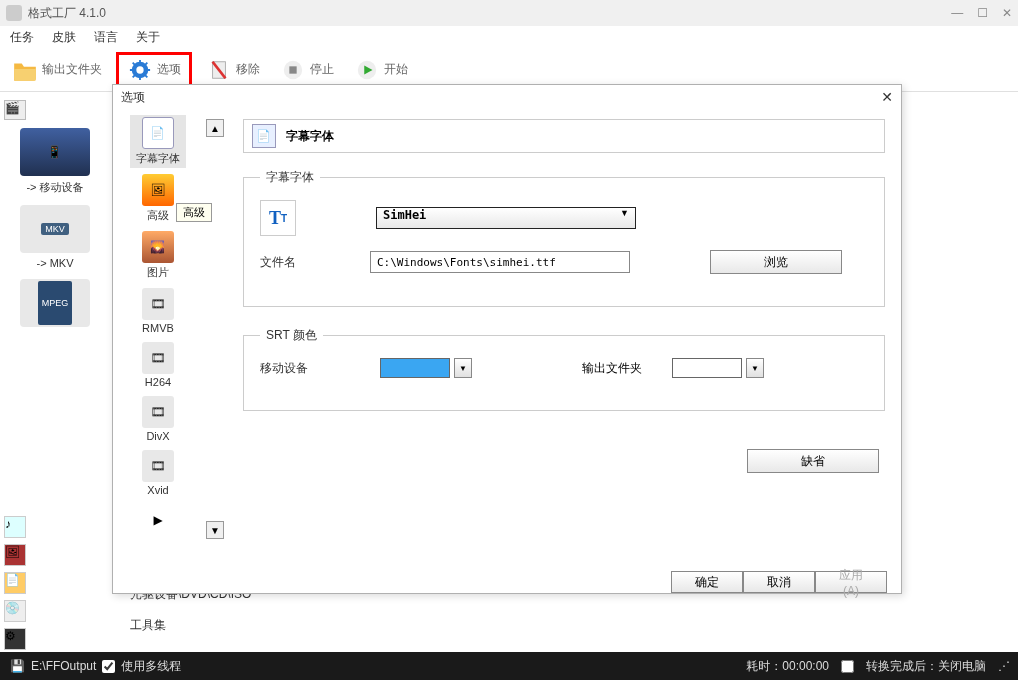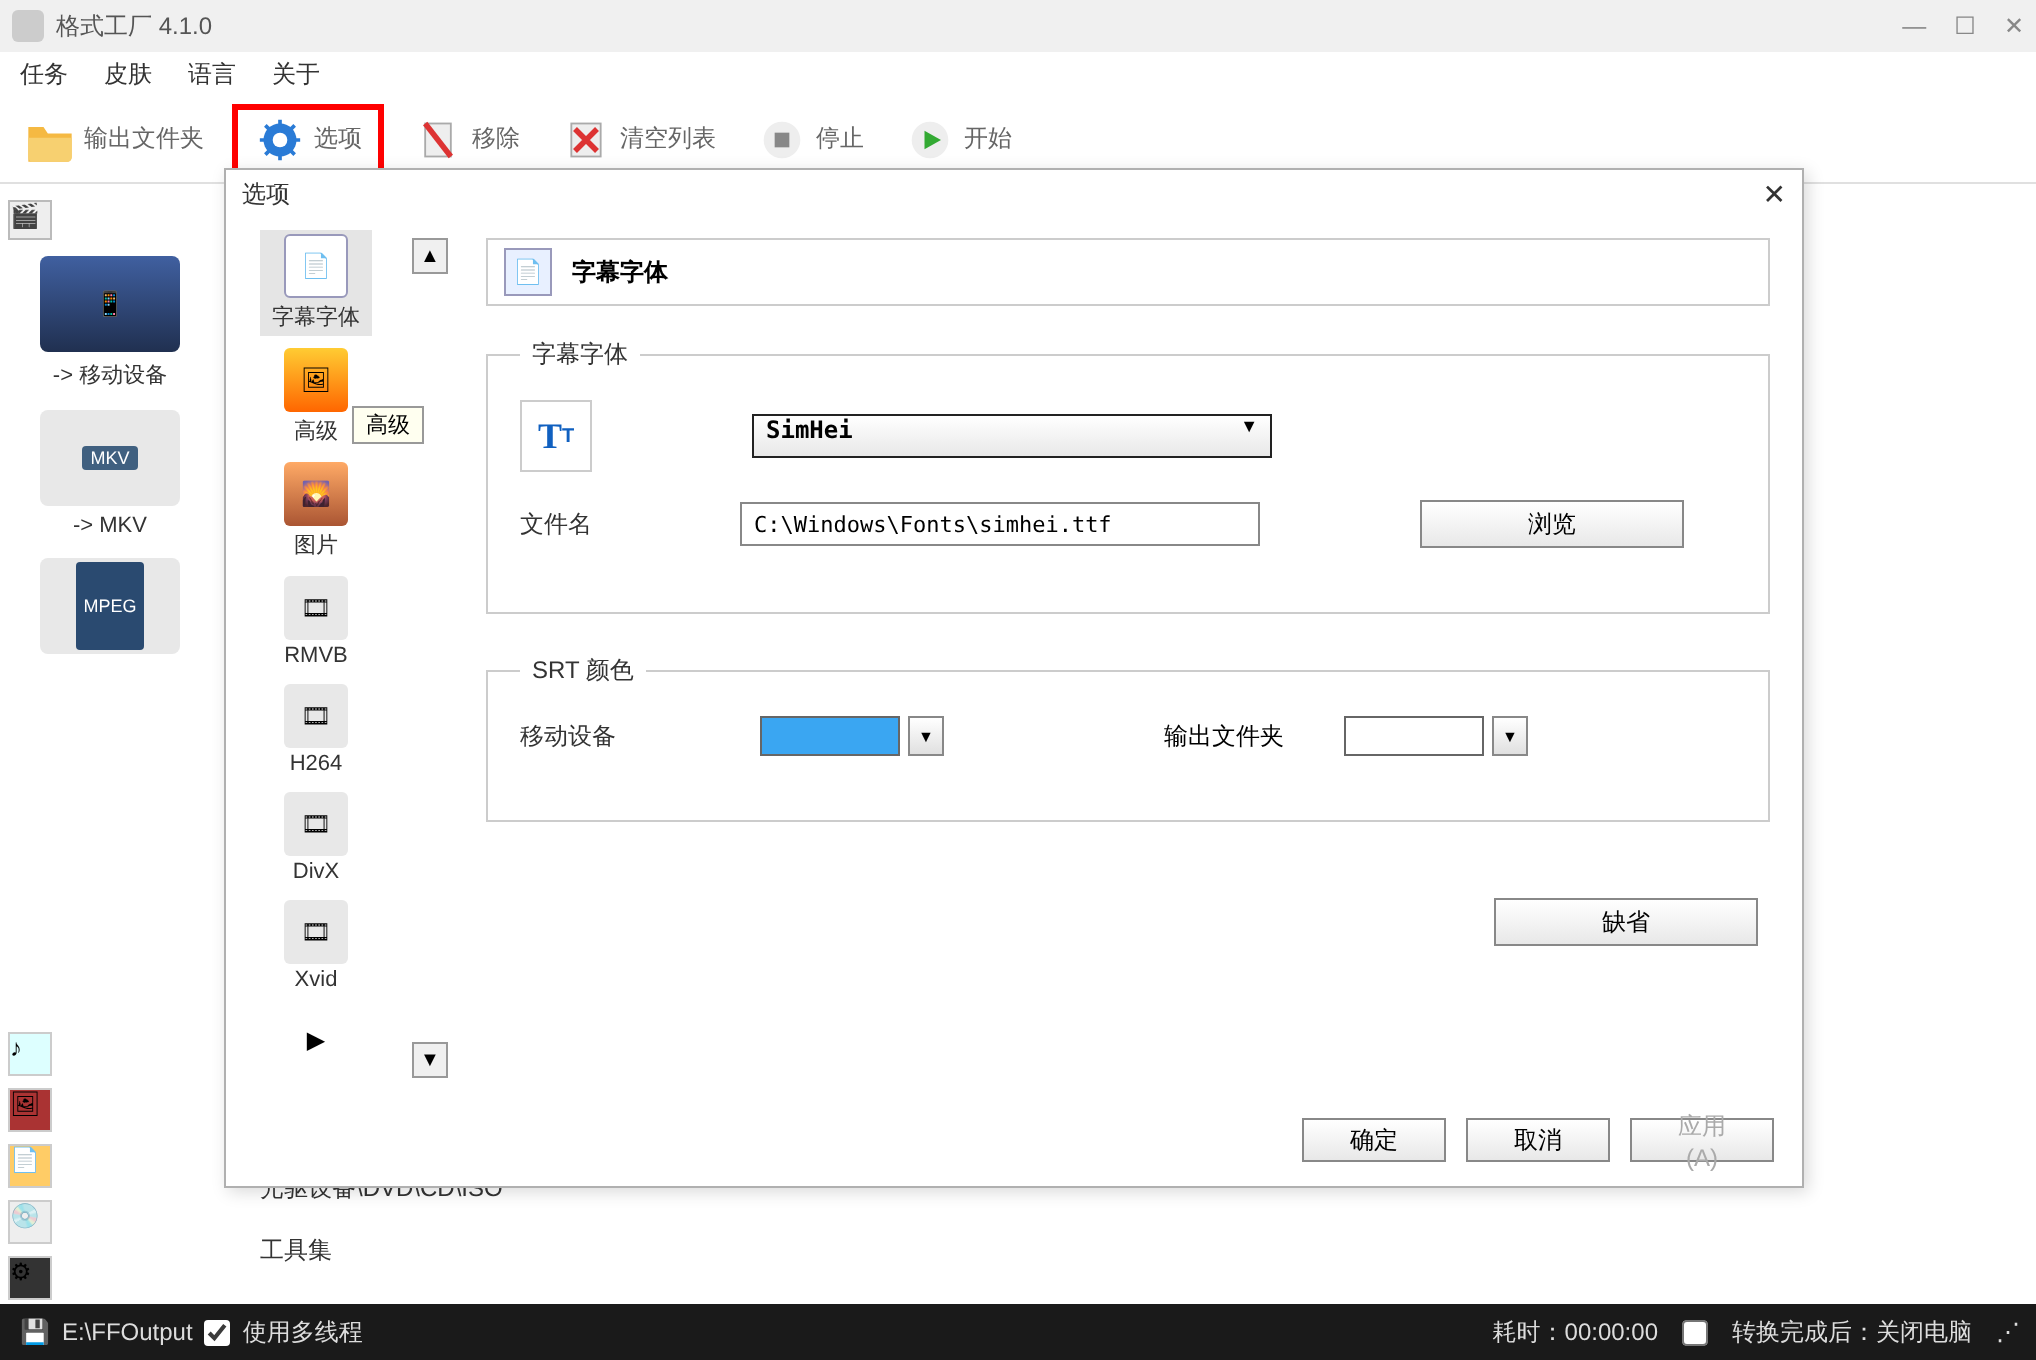--- a/index.html
+++ b/index.html
@@ -61,21 +61,21 @@
 .text-input { width:260px; height:22px; border:1px solid #888; padding:0 6px; font-family:monospace; font-size:11px;}
 .btn { height:24px; padding:0 20px; border:1px solid #888; background:linear-gradient(#fff,#e8e8e8); cursor:pointer; display:inline-flex; align-items:center; justify-content:center;}
 .btn.wide { width:132px;}
 
 .color-pick { display:flex; align-items:center; gap:4px;}
 .color-swatch { width:70px; height:20px; border:1px solid #666;}
 .color-dd { width:18px; height:20px; border:1px solid #888; display:flex; align-items:center; justify-content:center; font-size:8px; background:linear-gradient(#fff,#e0e0e0);}
 
 .default-btn-row { position:absolute; right:22px; bottom:76px;}
 
-.dlg-buttons { position:absolute; bottom:12px; right:14px; display:flex; gap:10px;}
+.dlg-buttons { position:absolute; bottom:0; right:14px; display:flex; gap:0;}
 .dlg-buttons .btn { width:72px; height:22px;}
 .dlg-buttons .btn.disabled { color:#aaa;}
 
 .bottom-nav { position:absolute; left:130px; bottom:46px; display:flex; flex-direction:column; gap:14px; color:#333;}
 
 
 .statusbar { position:absolute; bottom:0; left:0; right:0; height:28px; background:#1a1a1a; color:#ddd; display:flex; align-items:center; padding:0 10px; font-size:11px;}
 .statusbar .sb-left { display:flex; align-items:center; gap:6px;}
 .statusbar .sb-right { margin-left:auto; display:flex; align-items:center; gap:12px;}
 .statusbar input[type=checkbox]{ accent-color:#fff;}
@@ -125,29 +125,20 @@
     <span>选项</span>
   </div>
   <div class="tool-btn">
     <span class="ico">
       <svg width="22" height="22" viewBox="0 0 24 24">
           <rect x="5" y="3" width="14" height="18" fill="#eee" stroke="#aaa"></rect>
           <line x1="5" y1="3" x2="19" y2="21" stroke="#d33" stroke-width="3"></line>
         </svg>
     </span>
     <span>移除</span>
-  </div>
-  <div class="tool-btn">
-    <span class="ico">
-      <svg width="22" height="22" viewBox="0 0 24 24">
-          <rect x="4" y="3" width="16" height="18" fill="#eee" stroke="#aaa"></rect>
-          <path d="M6 6l12 12M18 6 6 18" stroke="#d33" stroke-width="3"></path>
-        </svg>
-    </span>
-    <span>清空列表</span>
   </div>
   <div class="tool-btn">
     <span class="ico">
       <svg width="22" height="22" viewBox="0 0 24 24">
           <circle cx="12" cy="12" r="10" fill="#eee"></circle>
           <rect x="8" y="8" width="8" height="8" fill="#888"></rect>
         </svg>
     </span>
     <span>停止</span>
   </div>

